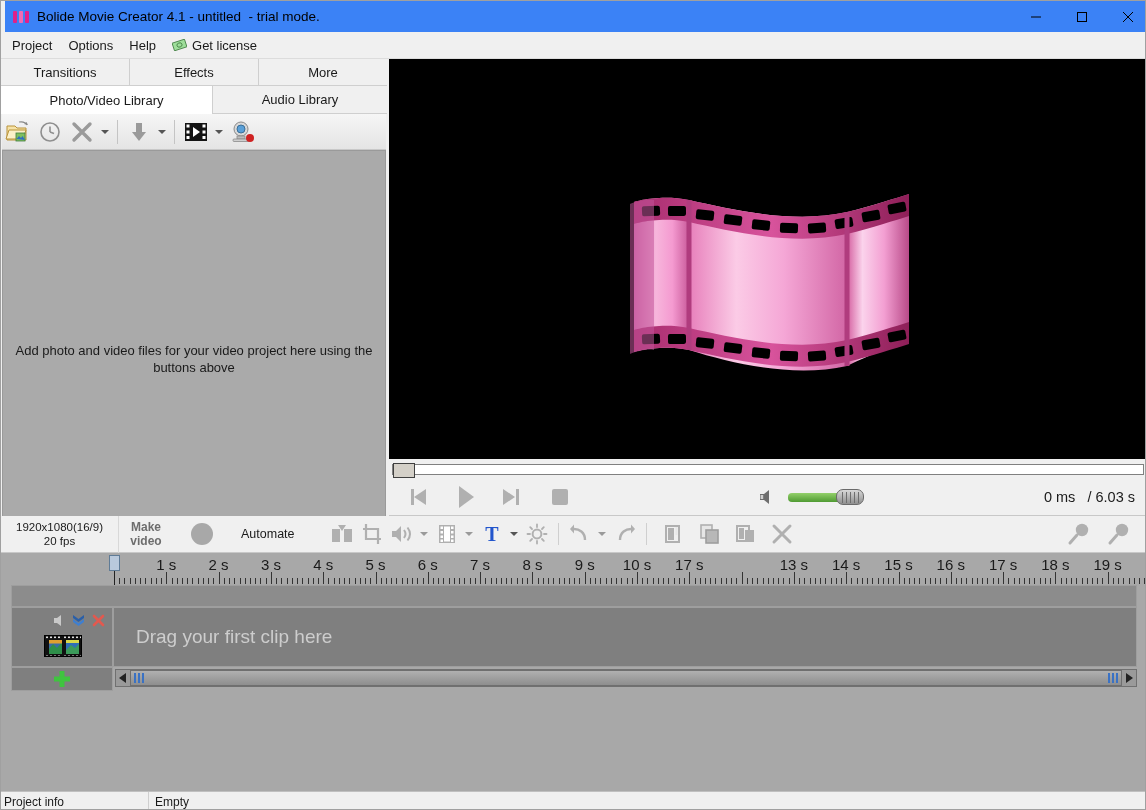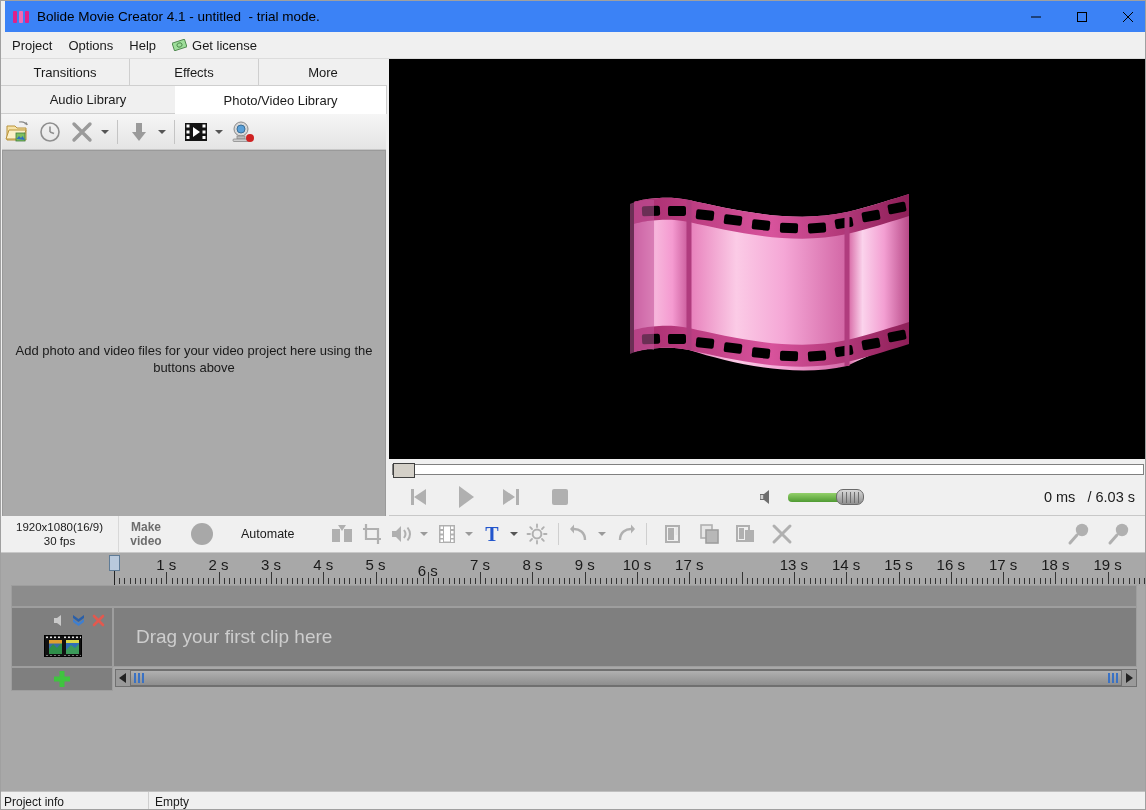--- a/index.html
+++ b/index.html
@@ -383,25 +383,25 @@
       </div>
       <div class="tab-top">
         <span>Effects</span>
       </div>
       <div class="tab-top">
         <span>More</span>
       </div>
     </div>
 
     <div id="tabrow2">
+      <div class="tab-sub active">
+        <span>Photo/Video Library</span>
+      </div>
       <div class="tab-sub inactive">
         <span>Audio Library</span>
-      </div>
-      <div class="tab-sub active">
-        <span>Photo/Video Library</span>
       </div>
     </div>
 
     <div id="libtoolbar">
       <div class="tb-btn">
         <svg width="26" height="24" viewBox="0 0 26 24">
           <path d="M2 6 h8 l2 2 h9 v12 h-19 z" fill="#f6e3a8" stroke="#b9933a" stroke-width="1"></path>
           <path d="M4 10 h17 l-3 9 h-17 z" fill="#fbf0c8" stroke="#b9933a" stroke-width="1"></path>
           <rect x="11" y="13" width="9" height="8" fill="#7fbf5f" stroke="#3f7d3f" stroke-width="0.8"></rect>
           <path d="M11.5 19 l2.5-3 2 2 1.5-2 2.5 4 z" fill="#2f6fbf"></path>
@@ -584,21 +584,21 @@
           <i style="left:17px"></i>
           <i style="left:21px"></i>
       </div>
     </div>
     <div id="time-text">0 ms   / 6.03 s</div>
   </div>
 
   <div id="projbar">
     <div id="res-box">
       <span>1920x1080(16/9)</span>
-      <span>30 fps</span>
+      <span>20 fps</span>
     </div>
     <div id="makevideo">
       <span>Make</span>
       <span>video</span>
     </div>
     <div id="record-dot"></div>
     <div id="automate">Automate</div>
 
     <div id="edit-tools">
       <div class="et-btn">
@@ -726,21 +726,21 @@
     </div>
   </div>
 
   <div id="timeline">
     <div id="ruler">
         <div class="ruler-label" style="left: 165.3px;">1 s</div>
         <div class="ruler-label" style="left: 217.6px;">2 s</div>
         <div class="ruler-label" style="left: 269.9px;">3 s</div>
         <div class="ruler-label" style="left: 322.2px;">4 s</div>
         <div class="ruler-label" style="left: 374.5px;">5 s</div>
-        <div class="ruler-label" style="left: 426.8px; margin-top: 6px;">6 s</div>
+        <div class="ruler-label" style="left: 426.8px;">6 s</div>
         <div class="ruler-label" style="left: 479.1px;">7 s</div>
         <div class="ruler-label" style="left: 531.4px;">8 s</div>
         <div class="ruler-label" style="left: 583.7px;">9 s</div>
         <div class="ruler-label" style="left: 636px;">10 s</div>
         <div class="ruler-label" style="left: 688.3px;">17 s</div>
         <div class="ruler-label" style="left: 740.6px; margin-top: 28px;">12 s</div>
         <div class="ruler-label" style="left: 792.9px;">13 s</div>
         <div class="ruler-label" style="left: 845.2px;">14 s</div>
         <div class="ruler-label" style="left: 897.5px;">15 s</div>
         <div class="ruler-label" style="left: 949.8px;">16 s</div>

